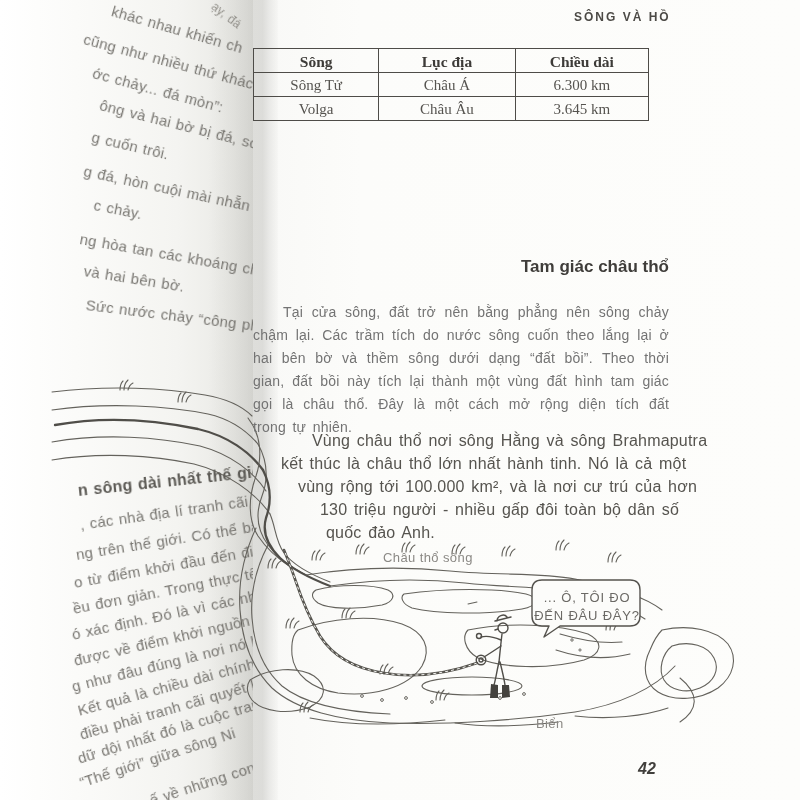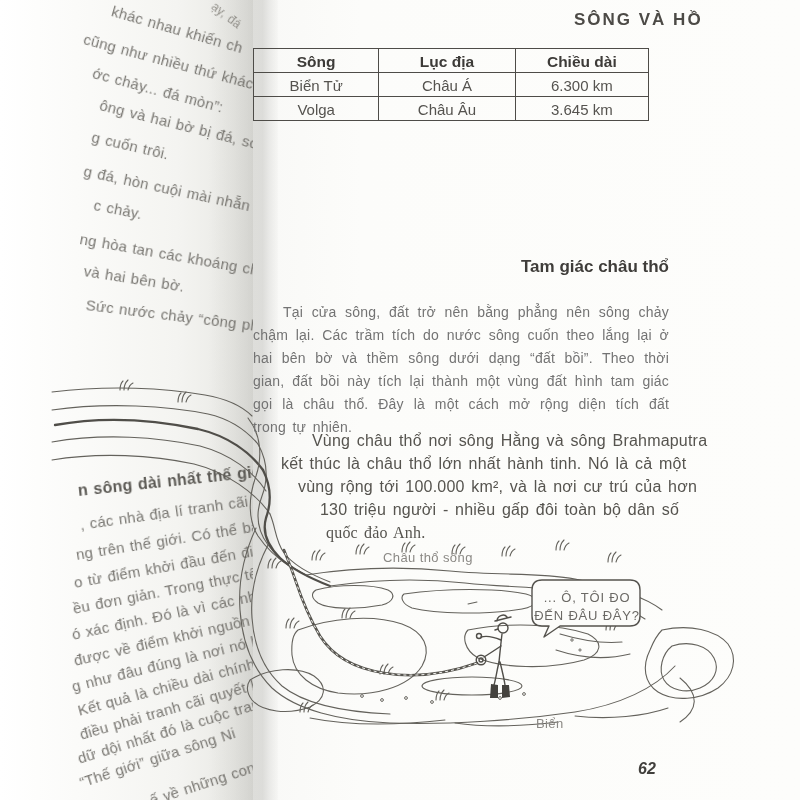--- a/index.html
+++ b/index.html
@@ -28,48 +28,48 @@
   .fr{
     position:absolute;white-space:nowrap;
     font-size:15px;color:#7a7873;letter-spacing:.2px;word-spacing:1px;
     transform-origin:left center;filter:blur(.3px);
   }
   .fr.bold{font-weight:bold;color:#5d5b56;font-size:16px;}
   .fr.tiny{font-size:12px;color:#97958f;}
   
   .hdr{
     position:absolute;left:574px;top:10px;z-index:4;
-    font-size:17px;font-weight:bold;letter-spacing:2px;color:#4c4a46;
+    font-size:12px;font-weight:bold;letter-spacing:2px;color:#4c4a46;
   }
   .rivers-table{
     position:absolute;left:253px;top:48px;width:396px;z-index:4;
     border-collapse:collapse;table-layout:fixed;
     font-size:15px;color:#55534f;
   }
   .rivers-table td,.rivers-table th{
     border:1.3px solid #4e4c48;text-align:center;vertical-align:top;
-    padding:4px 2px 2px 2px;line-height:17px;font-weight:normal;
+    padding:4px 2px 2px 2px;line-height:17px;font-weight:normal;font-family:Liberation Serif, serif;
   }
   .rivers-table th{font-weight:bold;color:#3d3b38;font-size:15.5px;}
   .col1{width:125px}.col2{width:136px}.col3{width:133px}
   .sec-heading{
     position:absolute;left:253px;top:257px;width:416px;z-index:4;
     text-align:right;font-weight:bold;font-size:17px;color:#3f3d3a;
   }
   .para1{
     position:absolute;left:253px;top:287px;width:416px;z-index:4;
     font-size:14px;line-height:23px;text-align:justify;text-indent:30px;
     word-spacing:2.5px;letter-spacing:.2px;color:#737373;
   }
   .p2line{
     position:absolute;z-index:4;font-size:16px;line-height:22px;
     text-align:justify;text-align-last:justify;word-spacing:2px;letter-spacing:.2px;color:#56544f;
     white-space:nowrap;
   }
-  .p2line.last{text-align-last:left;font-family:Liberation Serif, serif;}
+  .p2line.last{text-align-last:left;}
   .pageno{
     position:absolute;left:638px;top:760px;z-index:4;
     font-size:16px;font-weight:bold;font-style:italic;color:#413f3c;
   }
   
   .illus{position:absolute;left:0;top:378px;z-index:3;}
   .ln{fill:none;stroke:#64625c;stroke-width:1.1;stroke-linecap:round;stroke-linejoin:round;}
   .ch{fill:none;stroke:#504e49;stroke-width:2.3;stroke-linecap:round;}
   .rope{fill:none;stroke:#57554f;stroke-width:2.6;stroke-linecap:round;}
   .ropetw{fill:none;stroke:#f6f6f3;stroke-width:1;stroke-dasharray:3 3;}
@@ -123,42 +123,42 @@
       <col class="col2">
       <col class="col3">
     </colgroup>
   <tbody>
       <tr>
     <th>Sông</th>
     <th>Lục địa</th>
     <th>Chiều dài</th>
   </tr>
   <tr>
-    <td>Biển Tử</td>
+    <td>Sông Tử</td>
     <td>Châu Á</td>
     <td>6.300 km</td>
   </tr>
   <tr>
     <td>Volga</td>
     <td>Châu Âu</td>
     <td>3.645 km</td>
   </tr>
 </tbody>
   </table>
 
 <div class="sec-heading">Tam giác châu thổ</div>
 <p class="para1">Tại cửa sông, đất trở nên bằng phẳng nên sông chảy chậm lại. Các trầm tích do nước sông cuốn theo lắng lại ở hai bên bờ và thềm sông dưới dạng “đất bồi”. Theo thời gian, đất bồi này tích lại thành một vùng đất hình tam giác gọi là châu thổ. Đây là một cách mở rộng diện tích đất trong tự nhiên.</p>
 
 <div class="p2line" style="left:312px;top:430px;width:356px">Vùng châu thổ nơi sông Hằng và sông Brahmaputra</div>
 <div class="p2line" style="left:281px;top:453px;width:387px">kết thúc là châu thổ lớn nhất hành tinh. Nó là cả một</div>
 <div class="p2line" style="left:298px;top:476px;width:370px">vùng rộng tới 100.000 km², và là nơi cư trú của hơn</div>
 <div class="p2line" style="left:320px;top:499px;width:342px">130 triệu người - nhiều gấp đôi toàn bộ dân số</div>
 <div class="p2line last" style="left:326px;top:522px">quốc đảo Anh.</div>
 
-<div class="pageno">62</div>
+<div class="pageno">42</div>
 
 <svg class="illus" width="800" height="362" viewBox="0 0 800 362">
   <defs>
     <g id="gr">
       <path class="ln" d="M0,0 C0,-4 1,-7 3,-9 M4,0 C4,-5 6,-8 8,-10 M8,0 C9,-4 11,-6 13,-7"></path>
     </g>
   </defs>
 
   <g>
     <path class="ln" d="M52,14 C110,7 165,10 205,17 C228,21 242,28 252,38"></path>

